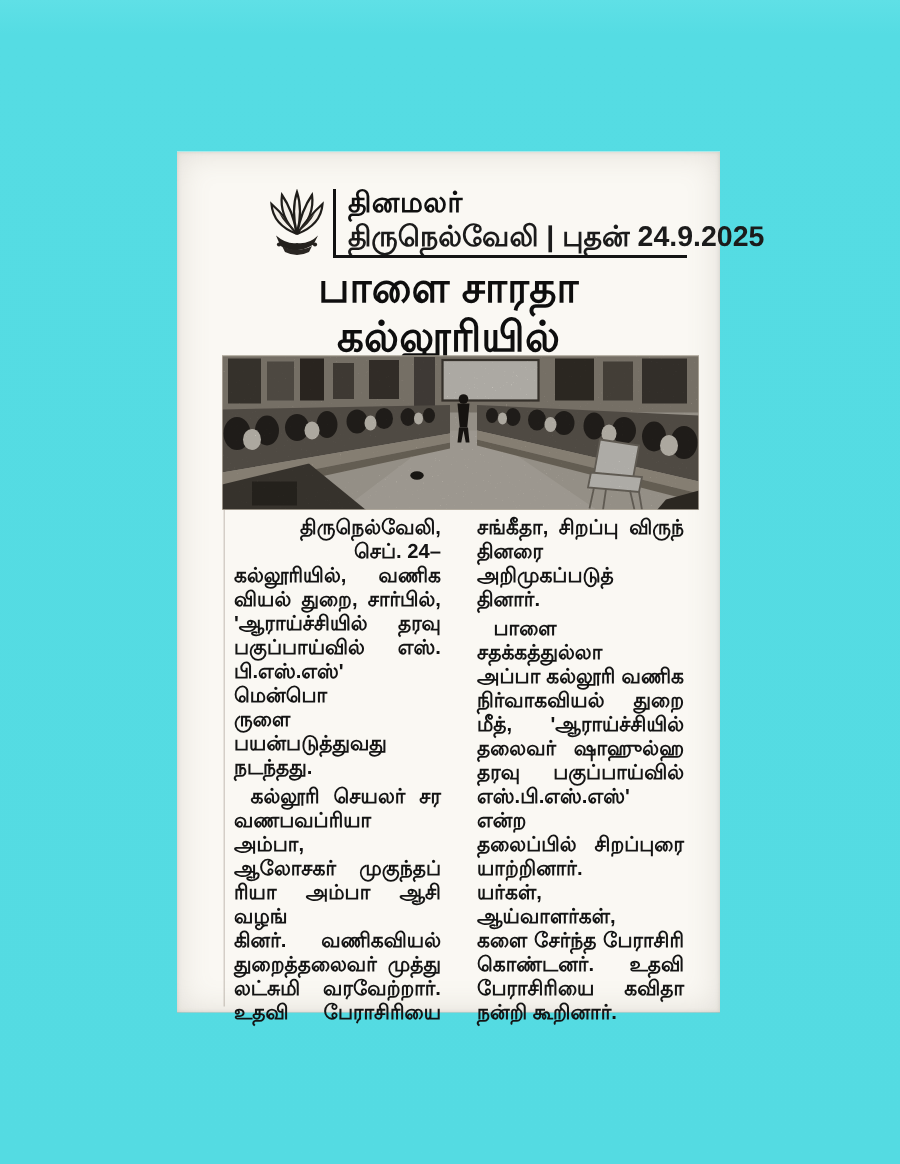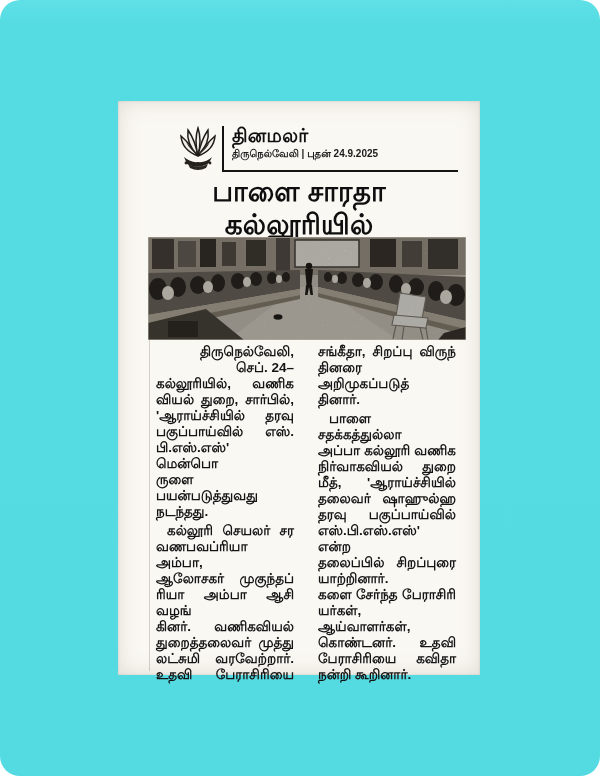--- a/index.html
+++ b/index.html
@@ -3,21 +3,20 @@
 <meta charset="utf-8">
 <style>
   html,body{margin:0;padding:0;}
   body{
     width:600px;height:776px;overflow:hidden;
     font-family:"Liberation Sans","DejaVu Sans",sans-serif;
   }
   .canvas{
     position:relative;width:600px;height:776px;
     background:linear-gradient(180deg,#5fe0e6 0%,#55dce3 3%,#54dbe2 100%);
-    border-radius:20px;
   }
   
   .clipping{
     position:absolute;left:118px;top:101px;width:362px;height:574px;
     background:#faf8f3;
     box-shadow:inset 0 0 22px rgba(125,115,100,.20), inset 0 0 3px rgba(125,115,100,.25);
     color:#151515;
   }
   .fold{
     position:absolute;left:31px;top:150px;width:1px;height:420px;
@@ -25,21 +24,21 @@
   }
   
   .logo{position:absolute;left:60px;top:25px;width:40px;height:44px;}
   .mh-vrule{position:absolute;left:104px;top:25px;width:2px;height:46px;background:#111;}
   .mh-title{
     position:absolute;left:114px;top:24px;width:230px;
     font-size:19px;font-weight:700;letter-spacing:.3px;color:#101010;
   }
   .mh-sub{
     position:absolute;left:114px;top:47px;width:240px;
-    font-size:10px;font-weight:700;color:#1b1b1b;white-space:nowrap;
+    font-size:19px;font-weight:700;color:#1b1b1b;white-space:nowrap;
   }
   .mh-hrule{position:absolute;left:104px;top:69px;width:236px;height:2px;background:#141414;}
   
   .headline{
     position:absolute;left:20px;top:74px;width:322px;margin:0;
     font-size:28px;line-height:33px;font-weight:700;color:#0e0e0e;
     text-align:center;letter-spacing:.2px;
   }
   
   .photo{position:absolute;left:30px;top:136px;width:318px;height:103px;margin:0;}
@@ -211,21 +210,21 @@
           <div class="tl end">தினார்.</div>
           <div class="tl ind gap">பாளை சதக்கத்துல்லா</div>
           <div class="tl">அப்பா கல்லூரி வணிக</div>
           <div class="tl">நிர்வாகவியல் துறை</div>
           <div class="tl">மீத், 'ஆராய்ச்சியில்</div>
           <div class="tl">தலைவர் ஷாஹுல்ஹ</div>
           <div class="tl">தரவு பகுப்பாய்வில்</div>
           <div class="tl">எஸ்.பி.எஸ்.எஸ்' என்ற</div>
           <div class="tl">தலைப்பில் சிறப்புரை</div>
           <div class="tl end">யாற்றினார்.</div>
+          <div class="tl">யர்கள், ஆய்வாளர்கள்,</div>
           <div class="tl">களை சேர்ந்த பேராசிரி</div>
-          <div class="tl">யர்கள், ஆய்வாளர்கள்,</div>
           <div class="tl">கொண்டனர். உதவி</div>
           <div class="tl">பேராசிரியை கவிதா</div>
           <div class="tl end">நன்றி கூறினார்.</div>
         </div>
     </section>
   </article>
 </div>
 
 </body></html>

